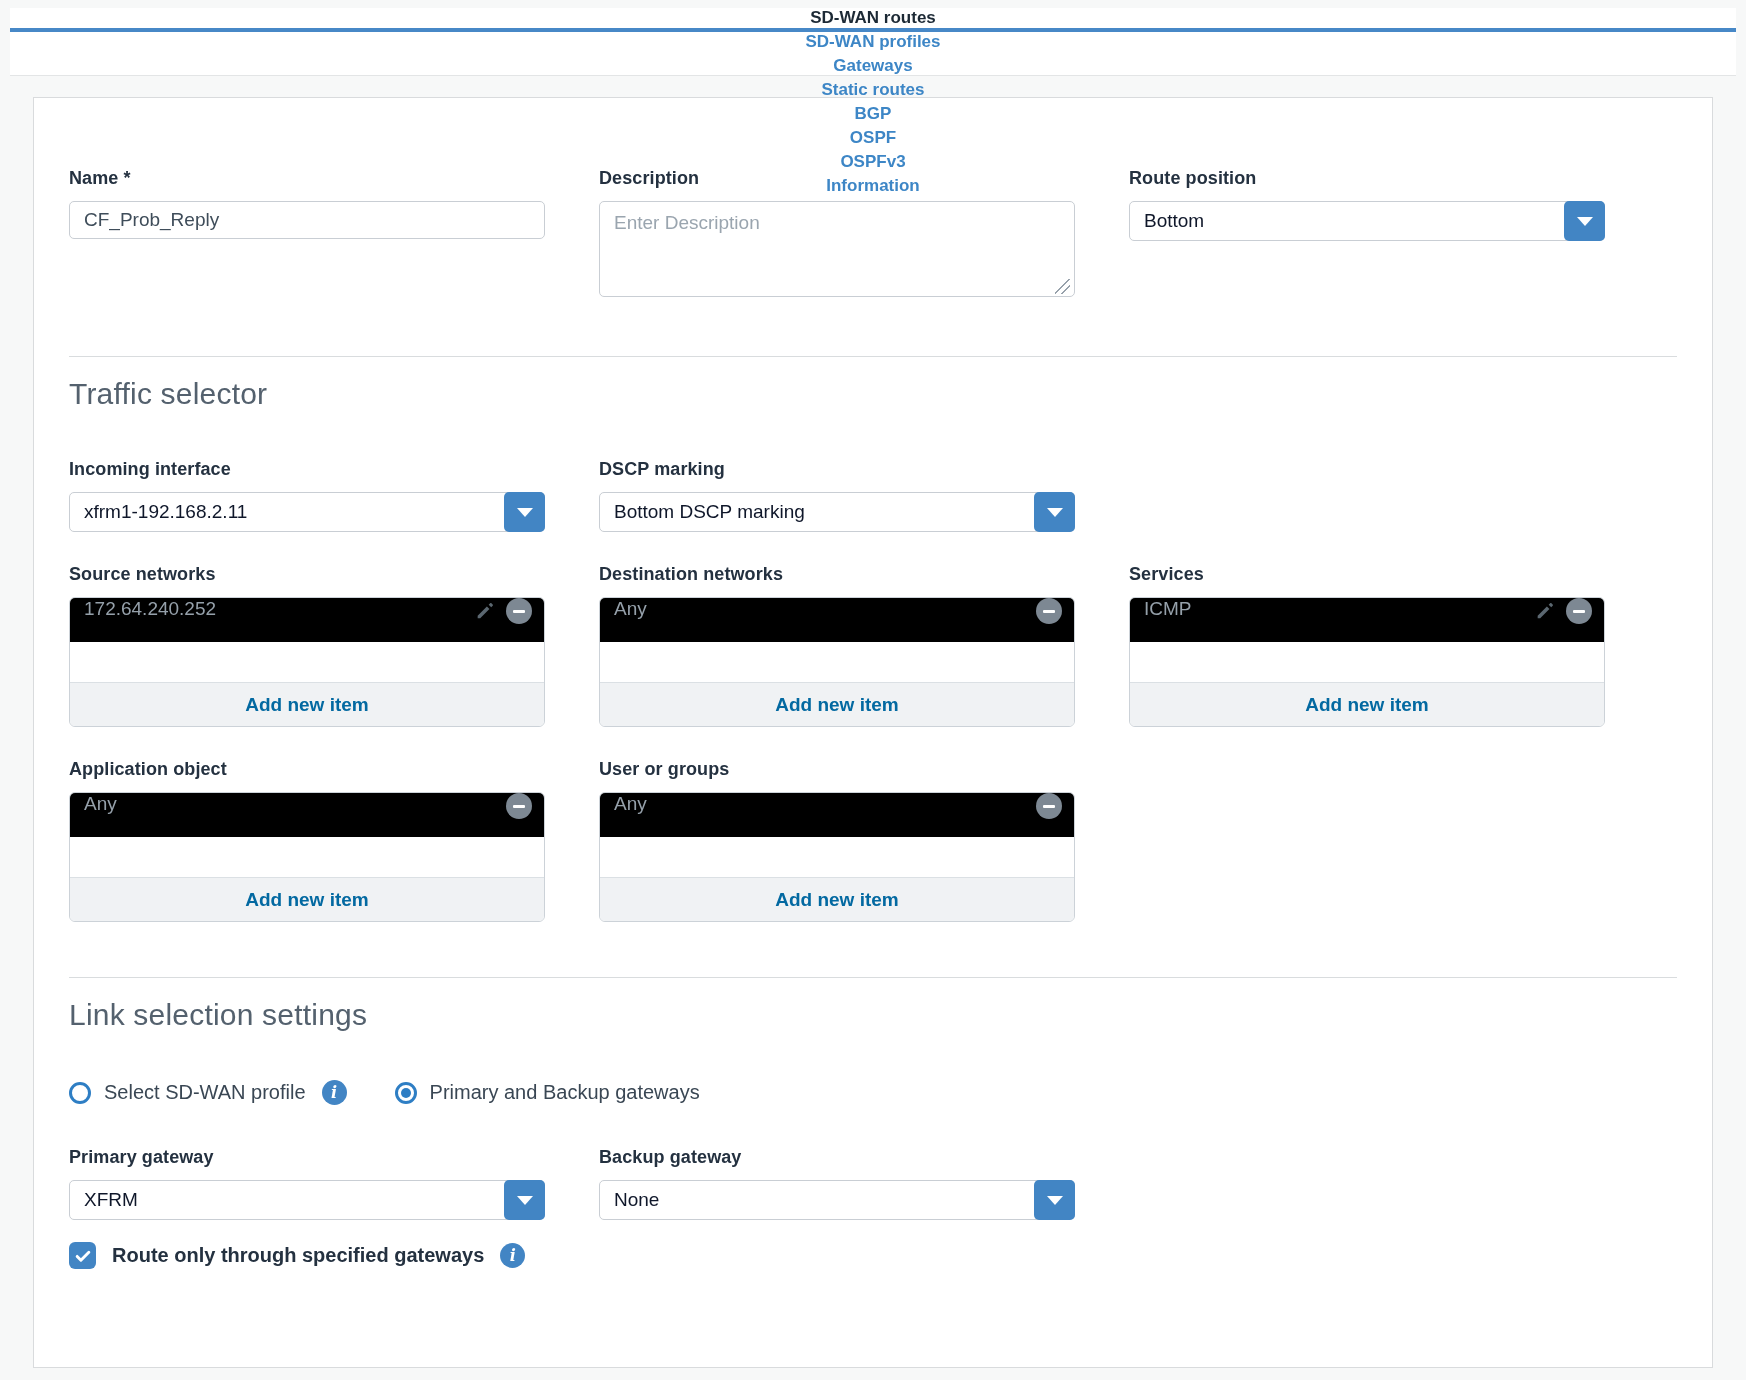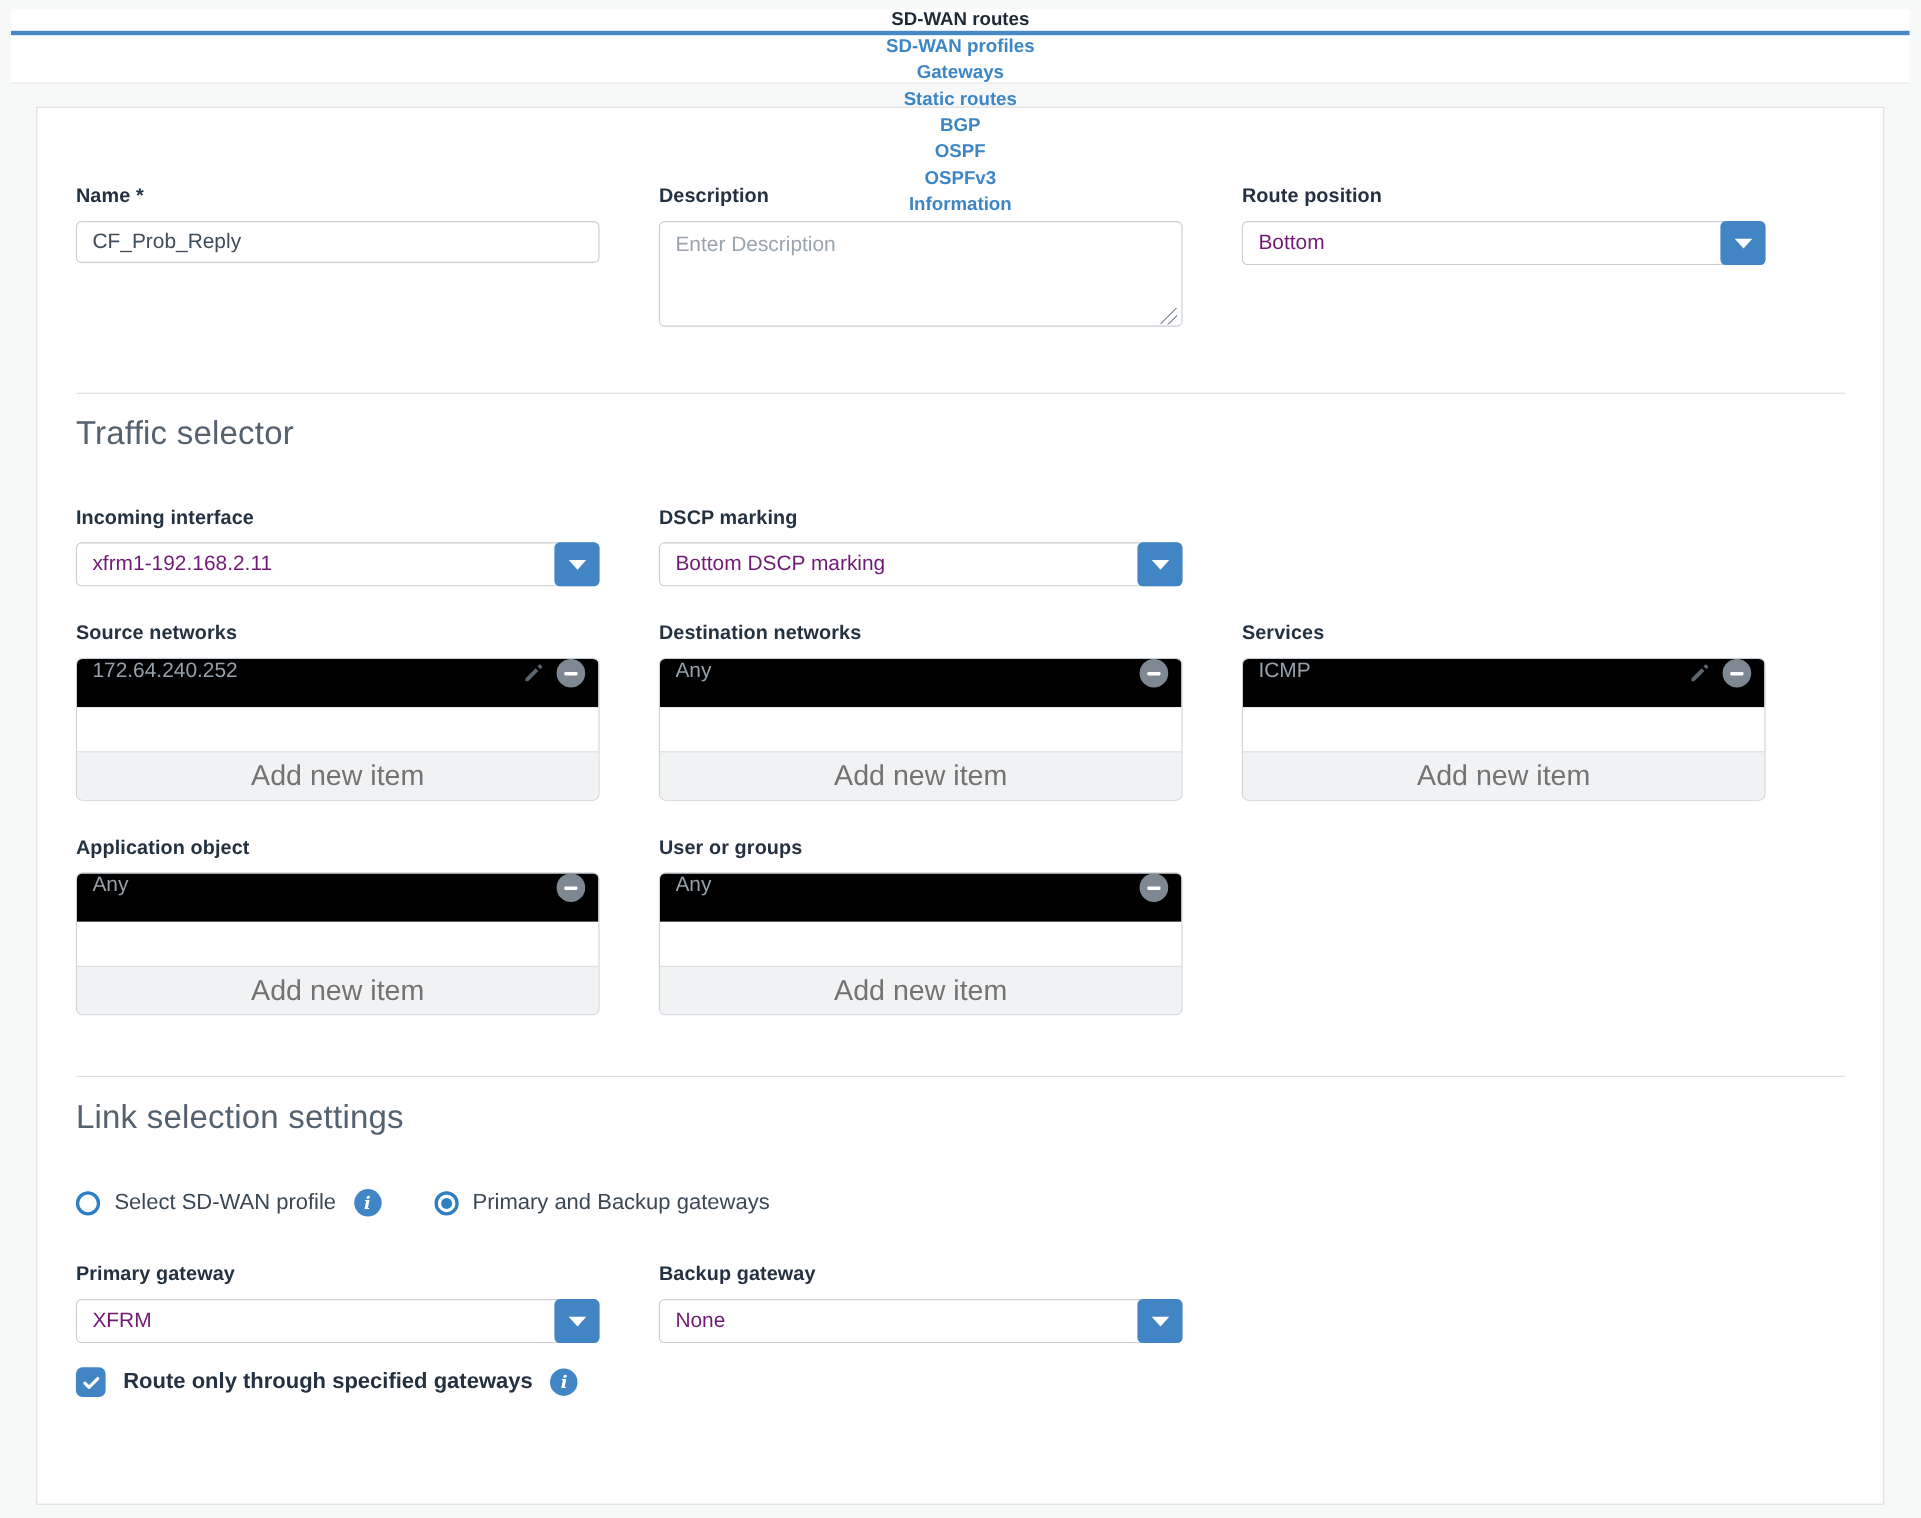--- a/index.html
+++ b/index.html
@@ -115,21 +115,21 @@
     border: 1px solid #c9ced4;
     border-radius: 5px;
     background: #fff;
     display: flex;
     align-items: center;
     padding: 0 56px 0 14px;
     cursor: pointer;
   }
   .select-value {
     font-size: 19px;
-    color: #701a75;
+    color: #0f172a;
     white-space: nowrap;
     overflow: hidden;
   }
   .dd-btn {
     position: absolute;
     top: -1px; right: -1px; bottom: -1px;
     width: 41px;
     background: #4285c4;
     border-radius: 5px;
     display: flex;
@@ -180,23 +180,23 @@
   }
   .minus-bar { width: 12px; height: 3px; background: #ffffff; border-radius: 1px; }
   .list-spacer { height: 40px; background: #ffffff; }
   .add-row {
     height: 44px;
     background: #f0f2f4;
     border-top: 1px solid #dbe0e4;
     display: flex;
     align-items: center;
     justify-content: center;
-    font-size: 26px;
-    font-weight: 400;
-    color: #737373;
+    font-size: 19px;
+    font-weight: 700;
+    color: #0369a1;
     cursor: pointer;
   }
 
   
   .divider { border: none; border-top: 1px solid #d9dcde; margin-top: 55px; }
   .section-heading {
     font-size: 30px;
     font-weight: 400;
     color: #54616e;
     margin: 20px 0 48px 0;

